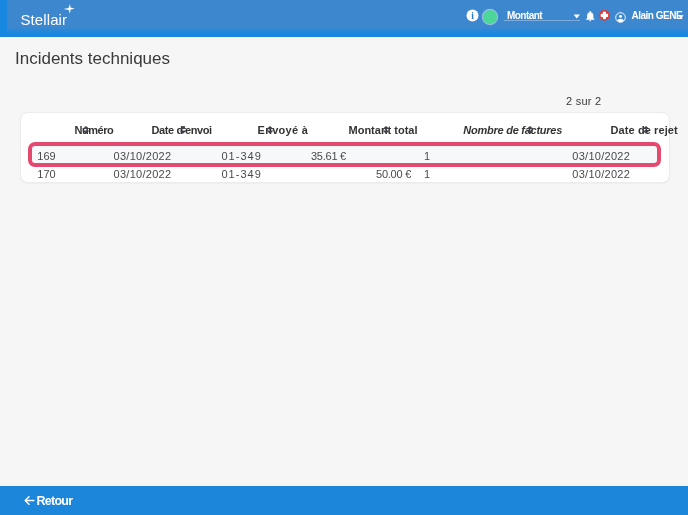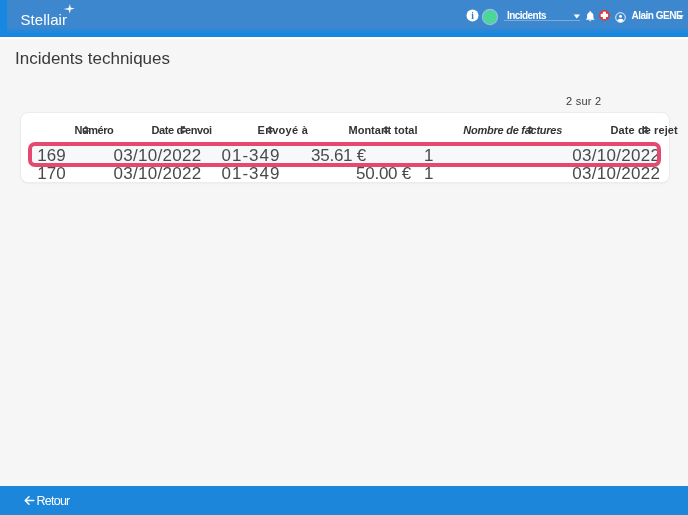--- a/index.html
+++ b/index.html
@@ -20,21 +20,21 @@
 </svg>
 
 <svg class="abs" style="left:466px;top:9px;" width="13" height="13" viewBox="0 0 13 13">
   <circle cx="6.5" cy="6.5" r="6" fill="#fff"></circle>
   <text x="6.5" y="9.8" font-family="Liberation Serif" font-size="9.5" font-weight="bold" fill="#2e7cc3" text-anchor="middle">i</text>
 </svg>
 
 <div class="abs" style="left:482.6px;top:9.6px;width:14.4px;height:14.4px;border-radius:50%;background:#4cd698;box-shadow:0 0 0 1.2px rgba(255,255,255,0.45);"></div>
 
 <div class="abs" style="left:503.7px;top:20.2px;width:76px;height:1px;background:rgba(255,255,255,0.32);"></div>
-<div class="abs" style="left:507px;top:10.8px;color:#fff;font-size:10px;font-weight:bold;letter-spacing:-0.55px;line-height:10px;">Incidents</div>
+<div class="abs" style="left:507px;top:10.8px;color:#fff;font-size:10px;font-weight:bold;letter-spacing:-0.55px;line-height:10px;">Montant</div>
 <svg class="abs" style="left:572.5px;top:13.8px;" width="8" height="6" viewBox="0 0 8 6">
   <path d="M0.6 0.5 L7 0.5 L3.8 4.4 Z" fill="#fff"></path>
 </svg>
 
 <svg class="abs" style="left:584px;top:9px;" width="12.5" height="14" viewBox="0 0 24 24">
   <path d="M12 22c1.1 0 2-.9 2-2h-4c0 1.1.9 2 2 2zm6-6v-5c0-3.07-1.63-5.64-4.5-6.32V4c0-.83-.67-1.5-1.5-1.5s-1.5.67-1.5 1.5v.68C7.63 5.36 6 7.92 6 11v5l-2 2v1h16v-1l-2-2z" fill="#fff"></path>
 </svg>
 
 <svg class="abs" style="left:599.3px;top:10.4px;" width="10.8" height="10.8" viewBox="0 0 11 11">
   <circle cx="5.5" cy="5.5" r="5.2" fill="#e53935"></circle>
@@ -117,22 +117,22 @@
 <div class="abs dc" style="left:424px;top:150px;">1</div>
 <div class="abs dc" style="left:572.3px;top:150px;letter-spacing:0.28px;">03/10/2022</div>
 
 <div class="abs dc" style="left:37.3px;top:167.5px;">170</div>
 <div class="abs dc" style="left:113.5px;top:167.5px;letter-spacing:0.28px;">03/10/2022</div>
 <div class="abs dc" style="left:221.5px;top:167.5px;letter-spacing:1px;">01-349</div>
 <div class="abs dc" style="left:311px;top:167.5px;width:100px;text-align:right;letter-spacing:-0.25px;">50.00 €</div>
 <div class="abs dc" style="left:424px;top:167.5px;">1</div>
 <div class="abs dc" style="left:572.3px;top:167.5px;letter-spacing:0.28px;">03/10/2022</div>
 <style>
- .dc{color:#4a4a4c;font-size:17px;line-height:12px;white-space:nowrap;}
+ .dc{color:#4a4a4c;font-size:11px;line-height:12px;white-space:nowrap;}
 </style>
 
 <div class="abs" style="left:28.3px;top:141.8px;width:632.5px;height:25px;border:4.5px solid #e44a6f;border-radius:7px;box-sizing:border-box;"></div>
 
 <div class="abs" style="left:0;top:486px;width:688px;height:29px;background:#1c86da;"></div>
 <svg class="abs" style="left:24px;top:494.5px;" width="11" height="11" viewBox="0 0 11 11">
   <path d="M9.8 5.5 H1.6 M5.0 1.8 L1.2 5.5 L5.0 9.2" fill="none" stroke="#fff" stroke-width="1.5" stroke-linecap="round" stroke-linejoin="round"></path>
 </svg>
-<div class="abs" style="left:36.5px;top:495.6px;color:#fff;font-size:12.5px;font-weight:normal;letter-spacing:-0.75px;line-height:10px;">Retour</div>
+<div class="abs" style="left:36.5px;top:495.6px;color:#fff;font-size:12.5px;font-weight:bold;letter-spacing:-0.75px;line-height:10px;">Retour</div>
 
 </body></html>

